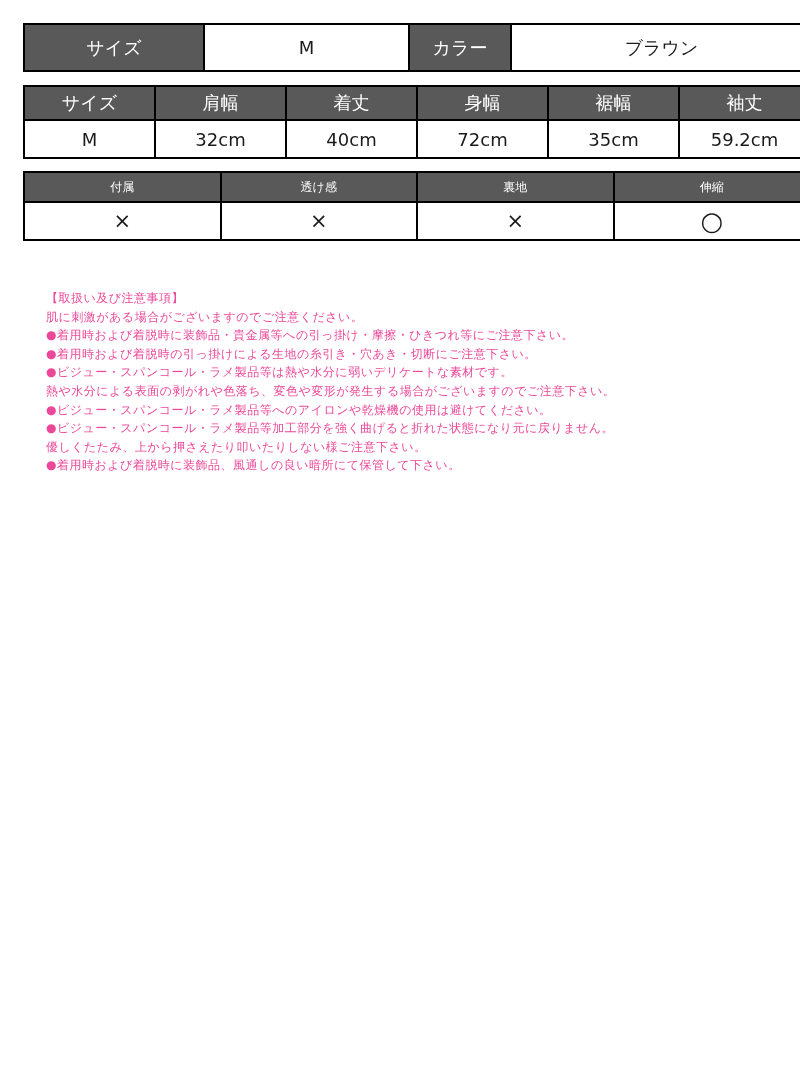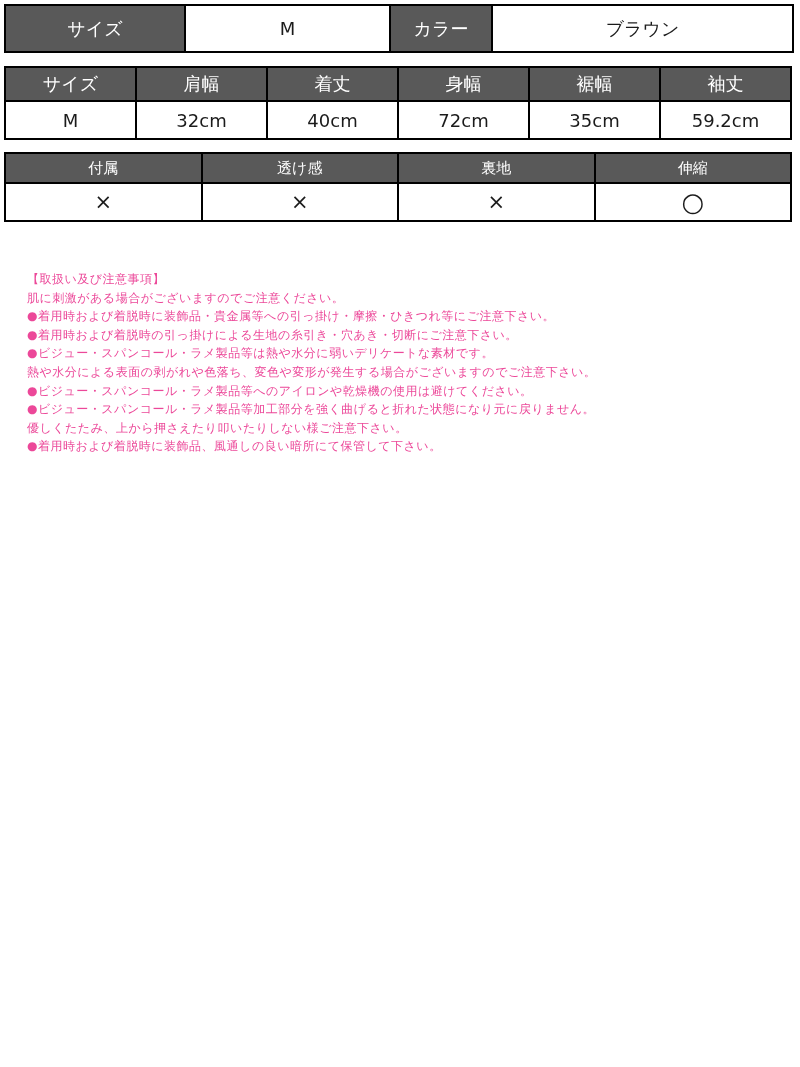--- a/index.html
+++ b/index.html
@@ -9,21 +9,21 @@
     font-family: "DejaVu Sans", "Liberation Sans", sans-serif;
   }
   .page {
     position: relative;
     width: 800px;
     height: 1067px;
     background: #ffffff;
     overflow: hidden;
   }
   .content {
-    padding: 4px;
+    padding: 23px;
   }
   table {
     border-collapse: collapse;
     width: 788px;
     table-layout: fixed;
   }
   th, td {
     border: 2px solid #000000;
     text-align: center;
     vertical-align: middle;
@@ -41,21 +41,21 @@
     color: #1b1b1b;
   }
   
   .t-info th, .t-info td { height: 45px; font-size: 18px; }
   
   .t-meas { margin-top: 13px; }
   .t-meas .hdr { height: 32px; font-size: 18px; }
   .t-meas .val { height: 36px; font-size: 18px; }
   
   .t-feat { margin-top: 12px; }
-  .t-feat .hdr { height: 28px; font-size: 15px; }
+  .t-feat .hdr { height: 28px; font-size: 12px; }
   .t-feat .val { height: 36px; font-size: 21px; }
   .t-feat .val.circle { font-size: 26px; }
   
   .notes {
     margin: 48px 0 0 23px;
     font-size: 12px;
     line-height: 18.6px;
     color: #ec4899;
     letter-spacing: 0.5px;
   }

